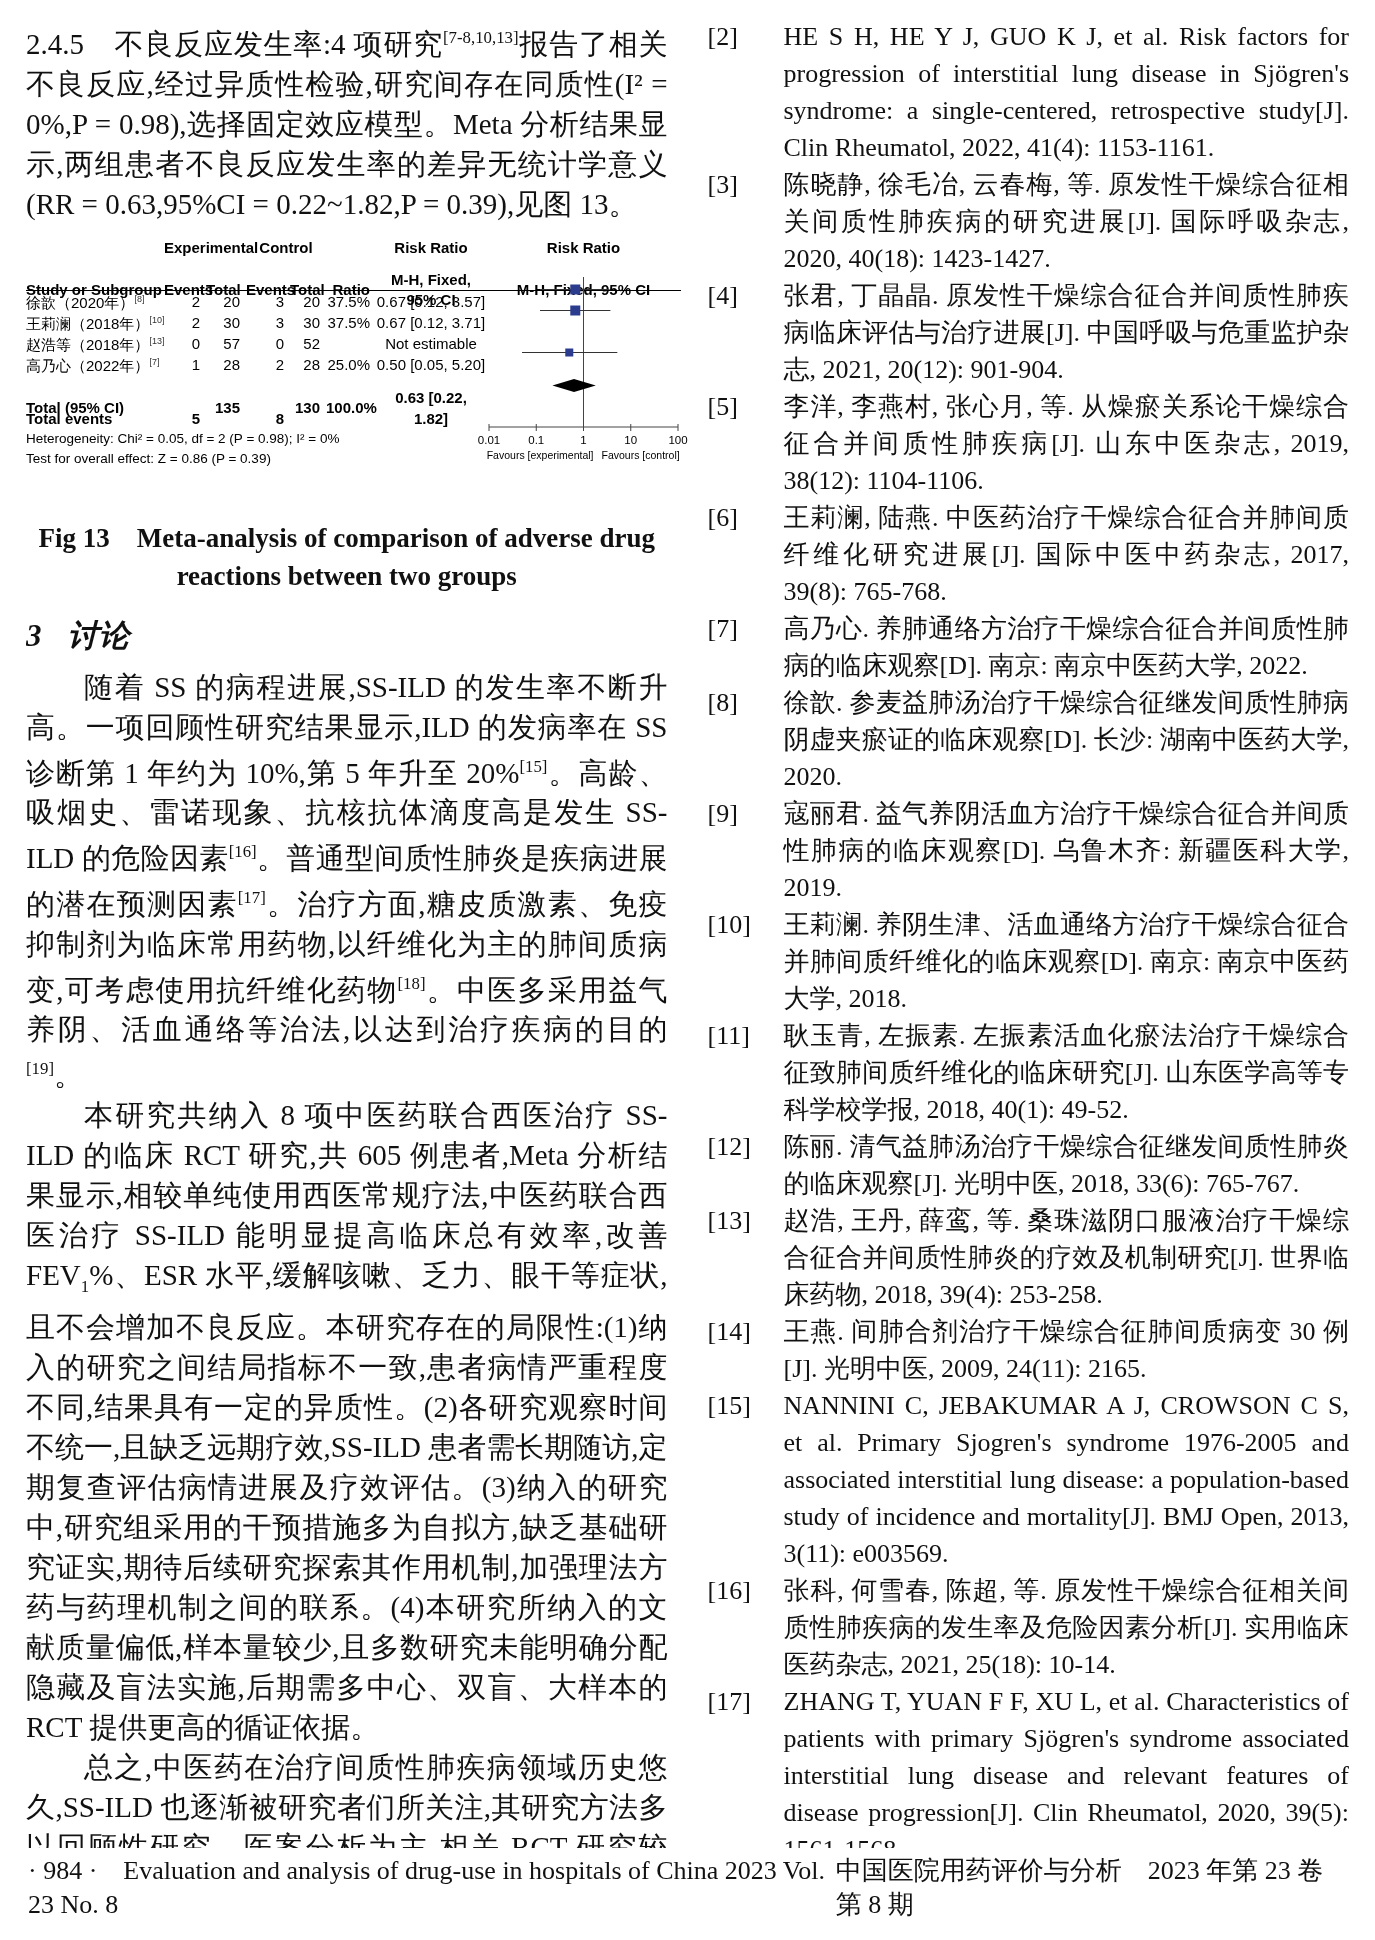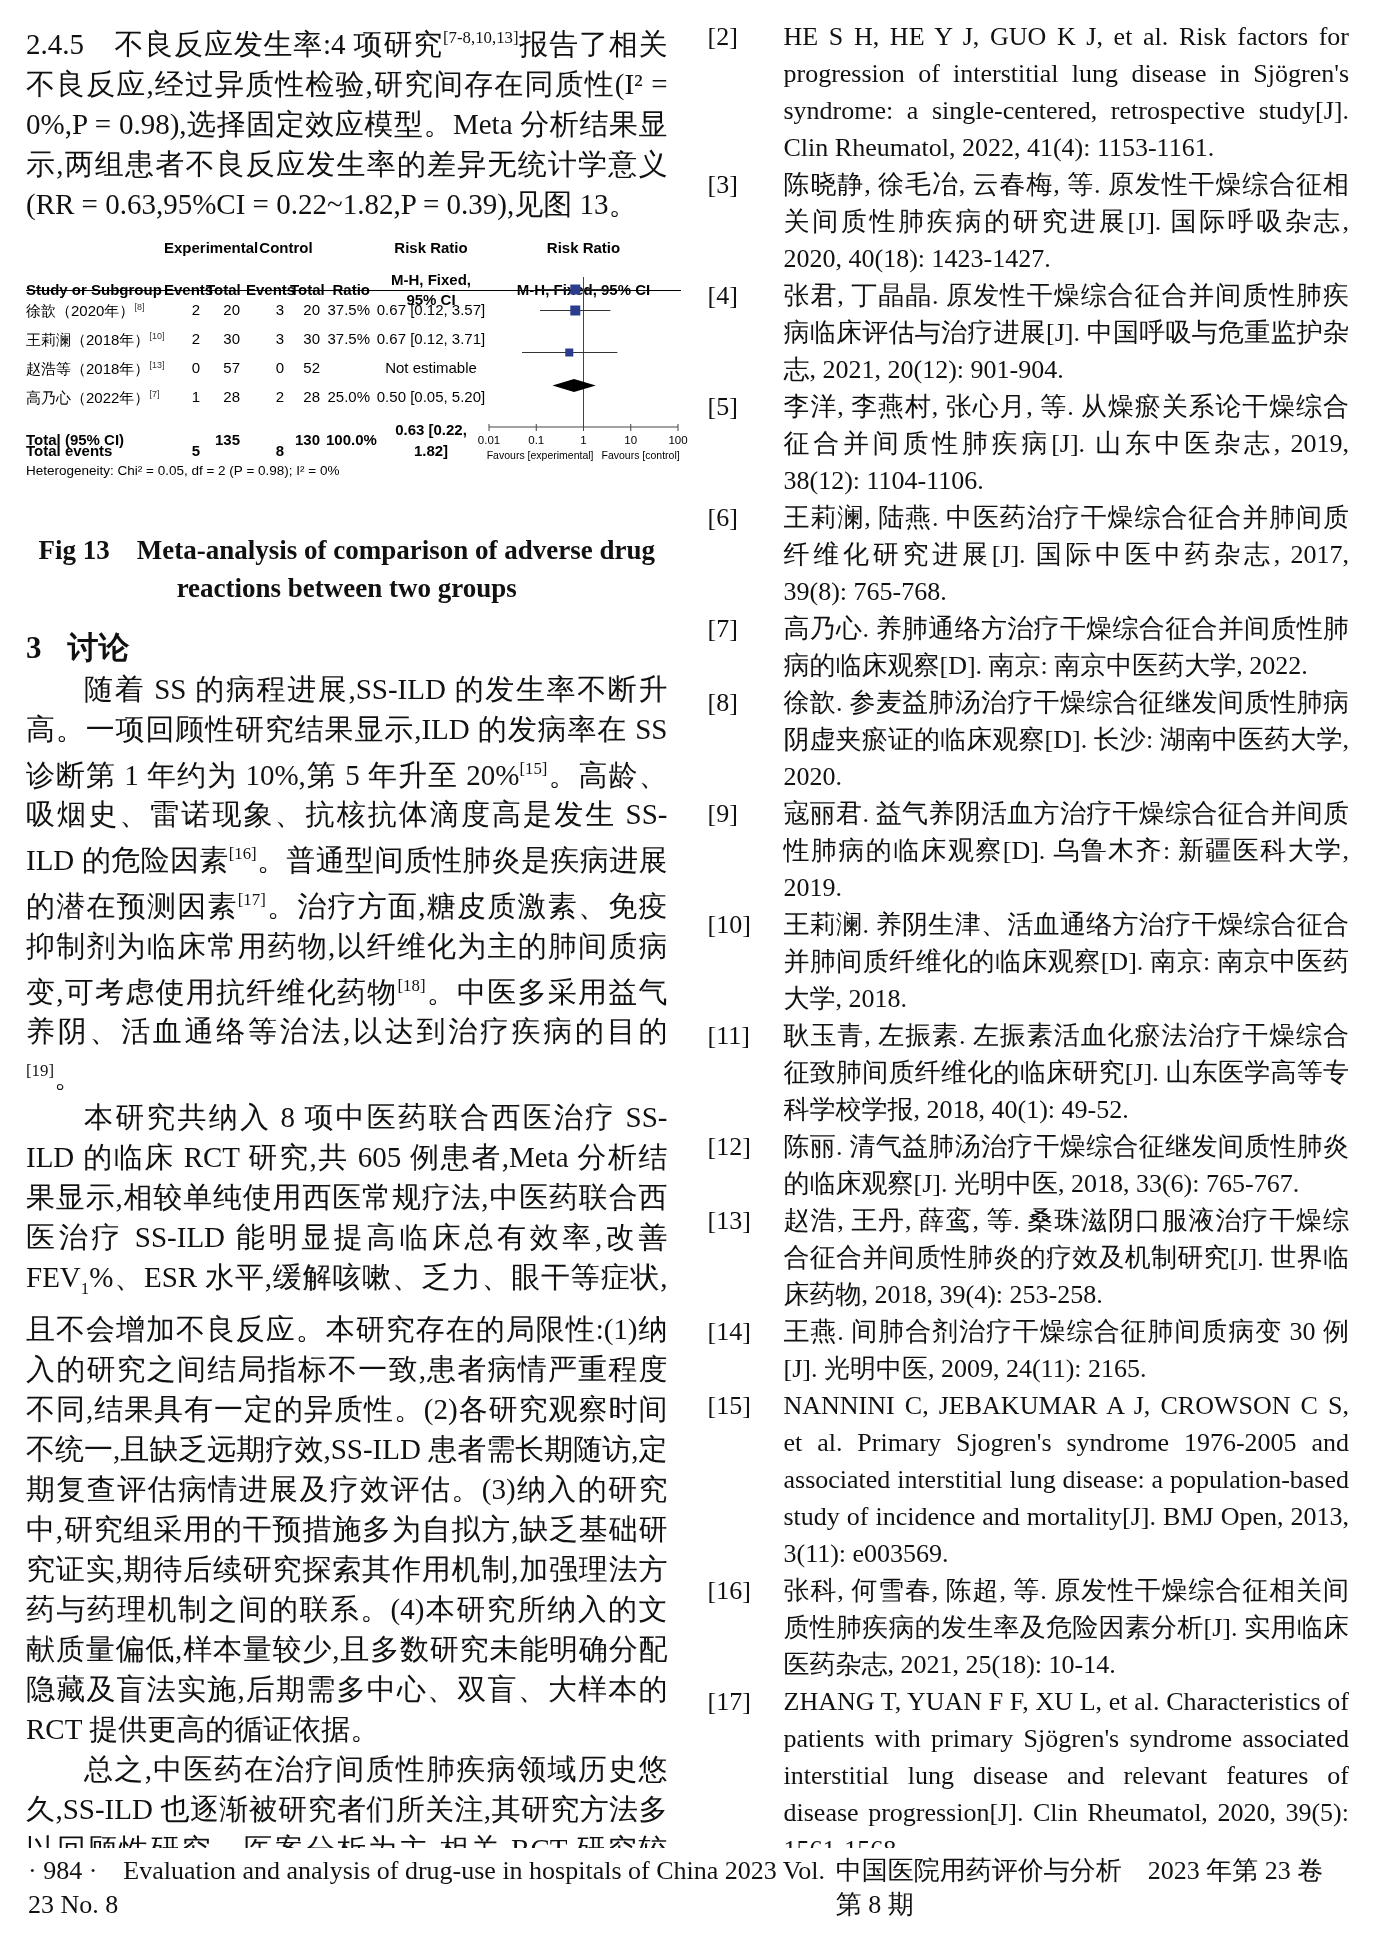--- a/index.html
+++ b/index.html
@@ -16,36 +16,36 @@
   sup{font-size:0.58em;}
   sub{font-size:0.58em;}
 
   
   .forest{position:relative;width:655px;margin:14px 0 6px 0;padding-bottom:44px;
           font-family:"Liberation Sans","DejaVu Sans",sans-serif;font-size:15px;color:#000;}
   .f-grid{display:grid;grid-template-columns:138px 42px 40px 44px 36px 50px 110px 1fr;align-items:center;}
   .f-head1{display:grid;grid-template-columns:138px 82px 80px 50px 110px 1fr;height:20px;line-height:20px;font-weight:bold;}
   .f-head1 .gc{text-align:center;}
   .f-head2{height:20px;line-height:20px;font-weight:bold;border-bottom:1.5px solid #000;margin-top:12px;}
-  .f-row{height:21px;line-height:21px;margin-top:8px;}
+  .f-row{height:21px;line-height:21px;}
   .f-gap{height:12px;}
   .c-num{text-align:right;padding-right:6px;}
   .c-rr{text-align:center;}
   .c-study{white-space:nowrap;overflow:hidden;}
   .cite{font-size:9px;color:#333;}
   .f-total{font-weight:bold;height:21px;line-height:21px;}
   .f-events{height:21px;line-height:21px;font-weight:bold;}
   .f-stat{height:20px;line-height:20px;font-size:13.5px;}
   #forest-svg{position:absolute;left:460px;top:41px;overflow:visible;
               font-family:"Liberation Sans","DejaVu Sans",sans-serif;}
 
   .cap-cn{font-size:29px;font-weight:bold;text-align:center;margin:10px 0 4px 0;}
   .cap-en{font-size:27px;font-weight:bold;text-align:center;line-height:38px;margin:0 0 10px 0;}
 
-  .sec-head{font-size:31px;font-weight:bold;margin:20px 0 0 0;}
+  .sec-head{font-size:31px;font-weight:bold;margin:20px 0 10px 0;font-style:italic;}
   .sec-head .num{margin-right:26px;}
   .refs{display:block;}
   .ref{display:flex;font-size:26px;line-height:37px;margin:0;}
   .ref-num{flex:0 0 76px;}
   .ref-text{flex:1;text-align:justify;}
 
   .footer{display:flex;justify-content:space-between;align-items:center;
           font-size:26px;line-height:34px;padding:6px 2px 8px 2px;}
 </style>
 </head>
@@ -140,20 +140,21 @@
           <span class="c-num">5</span>
           <span></span>
           <span class="c-num">8</span>
           <span></span>
           <span></span>
           <span></span>
           <span></span>
         </div>
 
         <div class="f-stat">Heterogeneity: Chi² = 0.05, df = 2 (P = 0.98); I² = 0%</div>
+        <div class="f-stat">Test for overall effect: Z = 0.86 (P = 0.39)</div>
 
         <svg id="forest-svg" width="200" height="195">
             <line x1="97.5" y1="-2" x2="97.5" y2="148" stroke="#444" stroke-width="1"></line>
             <line x1="53.991313875750265" y1="10.5" x2="123.61357321130113" y2="10.5" stroke="#333" stroke-width="1.2"></line>
             <rect x="84.28203442761405" y="5.5" width="10" height="10" fill="#2b3c8f"></rect>
             <line x1="53.991313875750265" y1="31.5" x2="124.40291722931093" y2="31.5" stroke="#333" stroke-width="1.2"></line>
             <rect x="84.28203442761405" y="26.5" width="10" height="10" fill="#2b3c8f"></rect>
             <line x1="36.026332704876886" y1="73.5" x2="131.33115798674427" y2="73.5" stroke="#333" stroke-width="1.2"></line>
             <rect x="79.27633270487689" y="69.5" width="8" height="8" fill="#2b3c8f"></rect>
             <polygon points="66.42947166884923,106.5 88.01884096168173,100 109.78837308229478,106.5 88.01884096168173,113" fill="#000000"></polygon>

